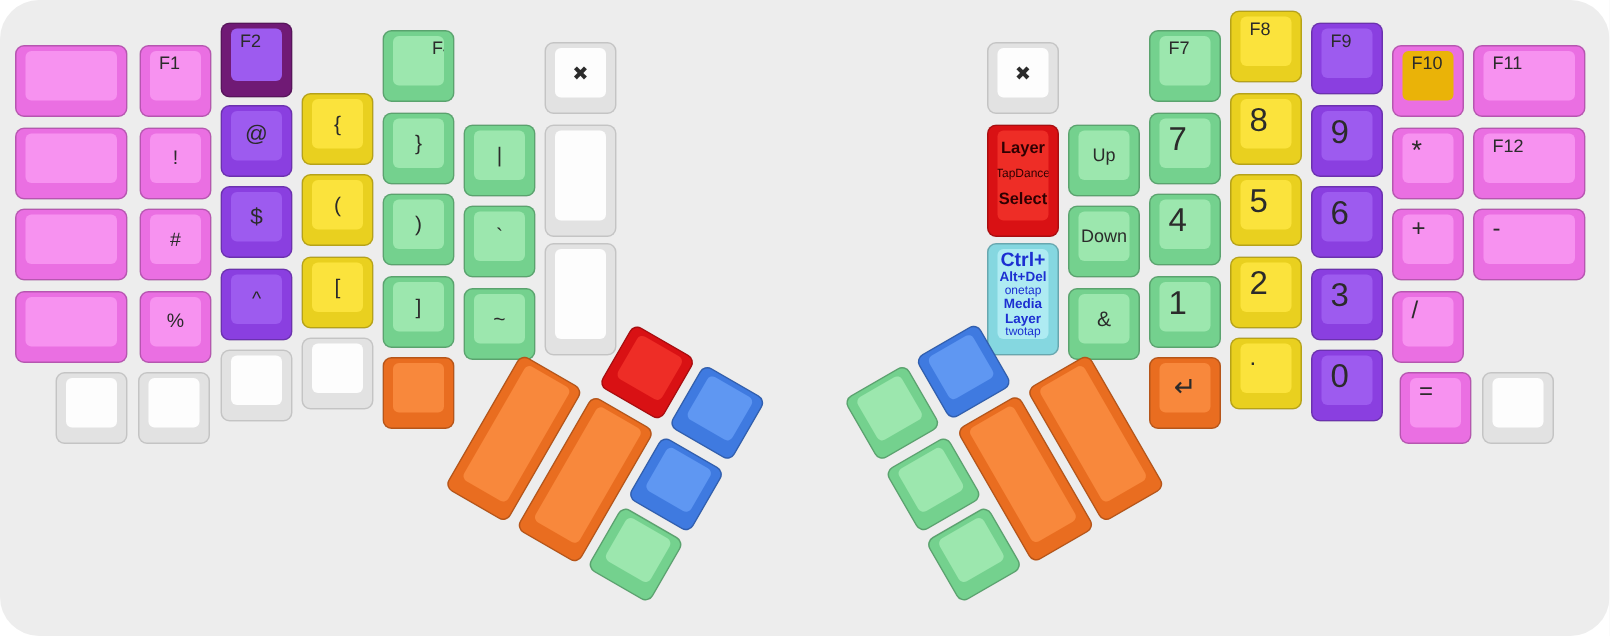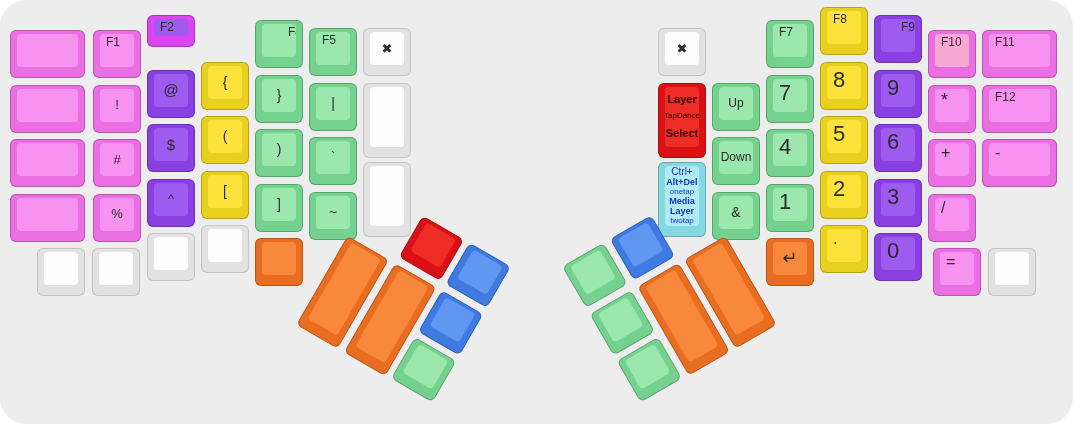--- a/index.html
+++ b/index.html
@@ -71,21 +71,21 @@
     <div class="key" style="left: 93px; top: 139px; width: 48px; height: 48px; background: rgb(234, 111, 226);">
       <div class="key-top c" style="background: rgb(247, 146, 240);">
         <span style="font-size: 13px;">#</span>
       </div>
     </div>
     <div class="key" style="left: 93px; top: 193.5px; width: 48px; height: 48px; background: rgb(234, 111, 226);">
       <div class="key-top c" style="background: rgb(247, 146, 240);">
         <span style="font-size: 13px;">%</span>
       </div>
     </div>
-    <div class="key" style="left: 147px; top: 15px; width: 48px; height: 32px; background: #d946ef;">
+    <div class="key" style="left: 147px; top: 15px; width: 48px; height: 50px; background: #701a75;">
       <div class="key-top tl" style="background: rgb(157, 91, 239);">
         <span style="font-size: 12px;">F2</span>
       </div>
     </div>
     <div class="key" style="left: 147px; top: 69.5px; width: 48px; height: 48px; background: rgb(138, 63, 224);">
       <div class="key-top c" style="background: rgb(157, 91, 239);">
         <span style="font-size: 15px;">@</span>
       </div>
     </div>
     <div class="key" style="left: 147px; top: 124px; width: 48px; height: 48px; background: rgb(138, 63, 224);">
@@ -134,25 +134,20 @@
         <span style="font-size: 14px;">)</span>
       </div>
     </div>
     <div class="key" style="left: 255px; top: 183.5px; width: 48px; height: 48px; background: rgb(116, 209, 142);">
       <div class="key-top c" style="background: rgb(156, 231, 174);">
         <span style="font-size: 14px;">]</span>
       </div>
     </div>
     <div class="key" style="left: 255px; top: 238px; width: 48px; height: 48px; background: rgb(233, 109, 32);">
       <div class="key-top c" style="background: rgb(248, 136, 60);"></div>
-    </div>
-    <div class="key" style="left: 309px; top: 28px; width: 48px; height: 48px; background: rgb(116, 209, 142);">
-      <div class="key-top tl" style="background: rgb(156, 231, 174);">
-        <span style="font-size: 12px;">F5</span>
-      </div>
     </div>
     <div class="key" style="left: 309px; top: 82.5px; width: 48px; height: 48px; background: rgb(116, 209, 142);">
       <div class="key-top c" style="background: rgb(156, 231, 174);">
         <span style="font-size: 14px;">|</span>
       </div>
     </div>
     <div class="key" style="left: 309px; top: 137px; width: 48px; height: 48px; background: rgb(116, 209, 142);">
       <div class="key-top c" style="background: rgb(156, 231, 174);">
         <span style="font-size: 14px;">`</span>
       </div>
@@ -186,21 +181,21 @@
     </div>
     <div class="key" style="left: 658px; top: 82.5px; width: 48px; height: 75px; background: rgb(217, 17, 20);">
       <div class="key-top multi" style="background: rgb(238, 45, 38); color: rgb(46, 0, 2);">
         <div class="line" style="font-size: 11px; font-weight: bold;">Layer</div>
         <div class="line" style="font-size: 8px;">TapDance</div>
         <div class="line" style="font-size: 11px; font-weight: bold;">Select</div>
       </div>
     </div>
     <div class="key" style="left: 658px; top: 162px; width: 48px; height: 75px; background: rgb(133, 215, 224);">
       <div class="key-top multi" style="background: rgb(174, 235, 242); color: rgb(28, 47, 209);">
-        <div class="line" style="font-size: 10px; font-weight: normal;">Ctrl+</div>
+        <div class="line" style="font-size: 13px; font-weight: bold;">Ctrl+</div>
         <div class="line" style="font-size: 9px; font-weight: bold;">Alt+Del</div>
         <div class="line" style="font-size: 8px;">onetap</div>
         <div class="line" style="font-size: 9px; font-weight: bold;">Media</div>
         <div class="line" style="font-size: 9px; font-weight: bold;">Layer</div>
         <div class="line" style="font-size: 8px;">twotap</div>
       </div>
     </div>
     <div class="key" style="left: 712px; top: 82.5px; width: 48px; height: 48px; background: rgb(116, 209, 142);">
       <div class="key-top c" style="background: rgb(156, 231, 174);">
         <span style="font-size: 12px;">Up</span>
@@ -260,21 +255,21 @@
       <div class="key-top tl" style="background: rgb(251, 227, 60);">
         <span style="font-size: 22px;">2</span>
       </div>
     </div>
     <div class="key" style="left: 820px; top: 225px; width: 48px; height: 48px; background: rgb(233, 208, 31);">
       <div class="key-top tl" style="background: rgb(251, 227, 60);">
         <span style="font-size: 16px;">.</span>
       </div>
     </div>
     <div class="key" style="left: 874px; top: 15px; width: 48px; height: 48px; background: rgb(138, 63, 224);">
-      <div class="key-top tl" style="background: rgb(157, 91, 239); justify-content: flex-end;">
+      <div class="key-top tl" style="background: rgb(157, 91, 239);">
         <span style="font-size: 12px;">F9</span>
       </div>
     </div>
     <div class="key" style="left: 874px; top: 69.5px; width: 48px; height: 48px; background: rgb(138, 63, 224);">
       <div class="key-top tl" style="background: rgb(157, 91, 239);">
         <span style="font-size: 22px;">9</span>
       </div>
     </div>
     <div class="key" style="left: 874px; top: 124px; width: 48px; height: 48px; background: rgb(138, 63, 224);">
       <div class="key-top tl" style="background: rgb(157, 91, 239);">
@@ -285,21 +280,21 @@
       <div class="key-top tl" style="background: rgb(157, 91, 239);">
         <span style="font-size: 22px;">3</span>
       </div>
     </div>
     <div class="key" style="left: 874px; top: 233px; width: 48px; height: 48px; background: rgb(138, 63, 224);">
       <div class="key-top tl" style="background: rgb(157, 91, 239);">
         <span style="font-size: 22px;">0</span>
       </div>
     </div>
     <div class="key" style="left: 928px; top: 30px; width: 48px; height: 48px; background: rgb(234, 111, 226);">
-      <div class="key-top tl" style="background: #f9a8d4;">
+      <div class="key-top tl" style="background: #eab308;">
         <span style="font-size: 12px;">F10</span>
       </div>
     </div>
     <div class="key" style="left: 928px; top: 84.5px; width: 48px; height: 48px; background: rgb(234, 111, 226);">
       <div class="key-top tl" style="background: rgb(247, 146, 240);">
         <span style="font-size: 18px;">*</span>
       </div>
     </div>
     <div class="key" style="left: 928px; top: 139px; width: 48px; height: 48px; background: rgb(234, 111, 226);">
       <div class="key-top tl" style="background: rgb(247, 146, 240);">

